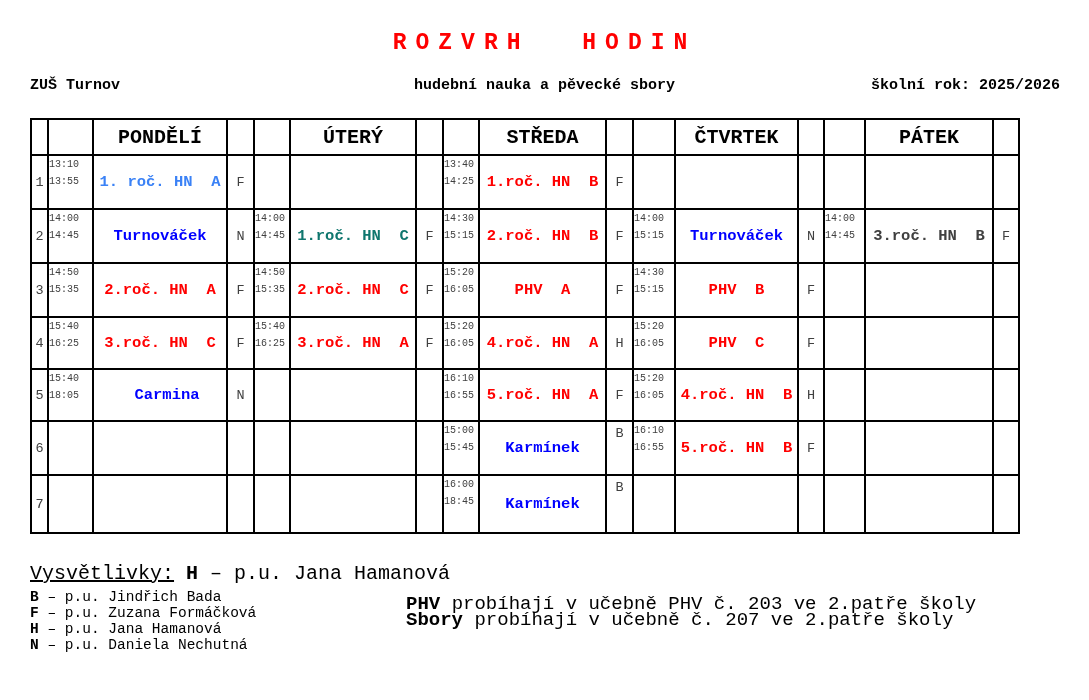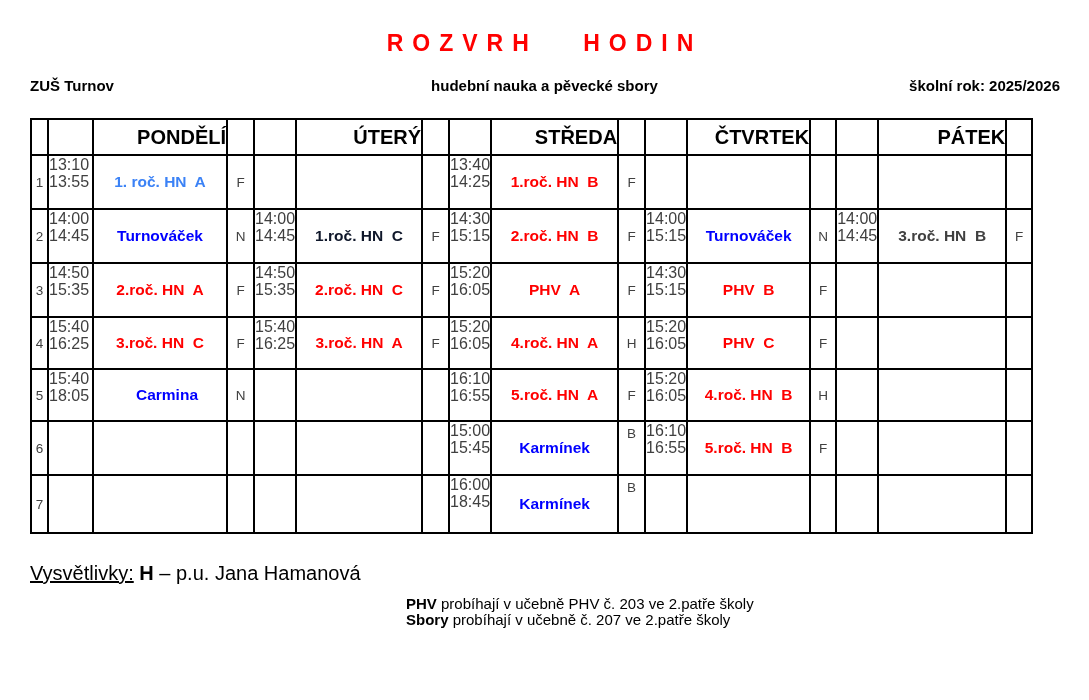--- a/index.html
+++ b/index.html
@@ -1,18 +1,18 @@
 <!DOCTYPE html>
 <html><head>
 <meta charset="utf-8">
 <style>
   html,body{margin:0;padding:0;background:#fff;}
   .page{
     position:relative;width:1089px;height:700px;background:#ffffff;
-    font-family:Liberation Sans, sans-serif;color:#000;overflow:hidden;
+    font-family:Liberation Mono, monospace;color:#000;overflow:hidden;
   }
   .title{
     position:absolute;top:30px;left:0;width:100%;text-align:center;
     font-size:23px;font-weight:bold;letter-spacing:9px;word-spacing:30px;
   }
   .meta{position:absolute;top:77px;left:0;width:100%;height:18px;font-size:15px;font-weight:bold;}
   .meta .school{position:absolute;left:30px;top:0;}
   .meta .subtitle{position:absolute;left:0;top:0;width:100%;text-align:center;}
   .meta .year{position:absolute;right:29px;top:0;text-align:right;}
 
@@ -23,36 +23,36 @@
     border:2px solid #000;padding:0;overflow:hidden;
   }
   table.schedule thead tr{height:36px;}
   .schedule tbody tr:nth-child(1){height:54px}
   .schedule tbody tr:nth-child(2){height:54px}
   .schedule tbody tr:nth-child(3){height:54px}
   .schedule tbody tr:nth-child(4){height:52px}
   .schedule tbody tr:nth-child(5){height:52px}
   .schedule tbody tr:nth-child(6){height:54px}
   .schedule tbody tr:nth-child(7){height:58px}
-  th.day{font-size:20px;font-weight:bold;text-align:right;}
+  th.day{font-size:20px;font-weight:bold;text-align:center;}
   td.num{font-size:13.5px;color:#404040;text-align:center;vertical-align:middle;}
   td.time{
-    font-size:16px;color:#404040;text-align:left;vertical-align:top;
+    font-size:10px;color:#404040;text-align:left;vertical-align:top;
     padding:3px 1px 0 4px;line-height:17px;white-space:pre;
   }
   td.name{
     font-size:15.5px;font-weight:bold;text-align:center;vertical-align:middle;white-space:pre;
   }
   td.letter{font-size:13.5px;color:#404040;text-align:center;vertical-align:middle;}
   td.letter.top{vertical-align:top;padding-top:4px;}
 
   .legend-head{position:absolute;top:562px;left:30px;font-size:20px;}
   .legend-head .u{text-decoration:underline;}
   .legend-items{position:absolute;top:589px;left:30px;font-size:14.5px;line-height:16px;}
-  .notes{position:absolute;top:596px;left:406px;font-size:15px;line-height:16px;}
+  .notes{position:absolute;top:596px;left:406px;font-size:19px;line-height:16px;}
   b{font-weight:bold;}
 </style>
 </head>
 <body>
 
 <div class="page">
 
   <div class="title" style="color: rgb(255, 0, 0);">ROZVRH HODIN</div>
 
   <div class="meta">
@@ -118,21 +118,21 @@
           <td class="time"><div></div><div></div></td>
           <td class="name"></td>
           <td class="letter"></td>
         </tr>
         <tr>
           <td class="num">2</td>
           <td class="time"><div>14:00</div><div>14:45</div></td>
           <td class="name" style="color: rgb(0, 0, 255);">Turnováček</td>
           <td class="letter">N</td>
           <td class="time"><div>14:00</div><div>14:45</div></td>
-          <td class="name" style="color: #0f172a;">1.roč. HN  C</td>
+          <td class="name" style="color: #0f766e;">1.roč. HN  C</td>
           <td class="letter">F</td>
           <td class="time"><div>14:30</div><div>15:15</div></td>
           <td class="name" style="color: rgb(255, 0, 0);">2.roč. HN  B</td>
           <td class="letter">F</td>
           <td class="time"><div>14:00</div><div>15:15</div></td>
           <td class="name" style="color: rgb(0, 0, 255);">Turnováček</td>
           <td class="letter">N</td>
           <td class="time"><div>14:00</div><div>14:45</div></td>
           <td class="name" style="color: #404040;">3.roč. HN  B</td>
           <td class="letter">F</td>
@@ -229,19 +229,25 @@
         </tr>
       </tbody>
   </table>
 
   <div class="legend-head">
     <span class="u">Vysvětlivky:</span>
     <b>H</b>
     <span>– p.u. Jana Hamanová</span>
   </div>
 
+  <div class="legend-items" id="legend-items">
+      <div><b>B</b> <span>– p.u. Jindřich Bada</span></div>
+      <div><b>F</b> <span>– p.u. Zuzana Formáčková</span></div>
+      <div><b>H</b> <span>– p.u. Jana Hamanová</span></div>
+      <div><b>N</b> <span>– p.u. Daniela Nechutná</span></div>
+    </div>
 
   <div class="notes" id="notes">
       <div><b>PHV</b> <span>probíhají v učebně PHV č. 203 ve 2.patře školy</span></div>
       <div><b>Sbory</b> <span>probíhají v učebně č. 207 ve 2.patře školy</span></div>
     </div>
 
 </div>
 
 </body></html>

